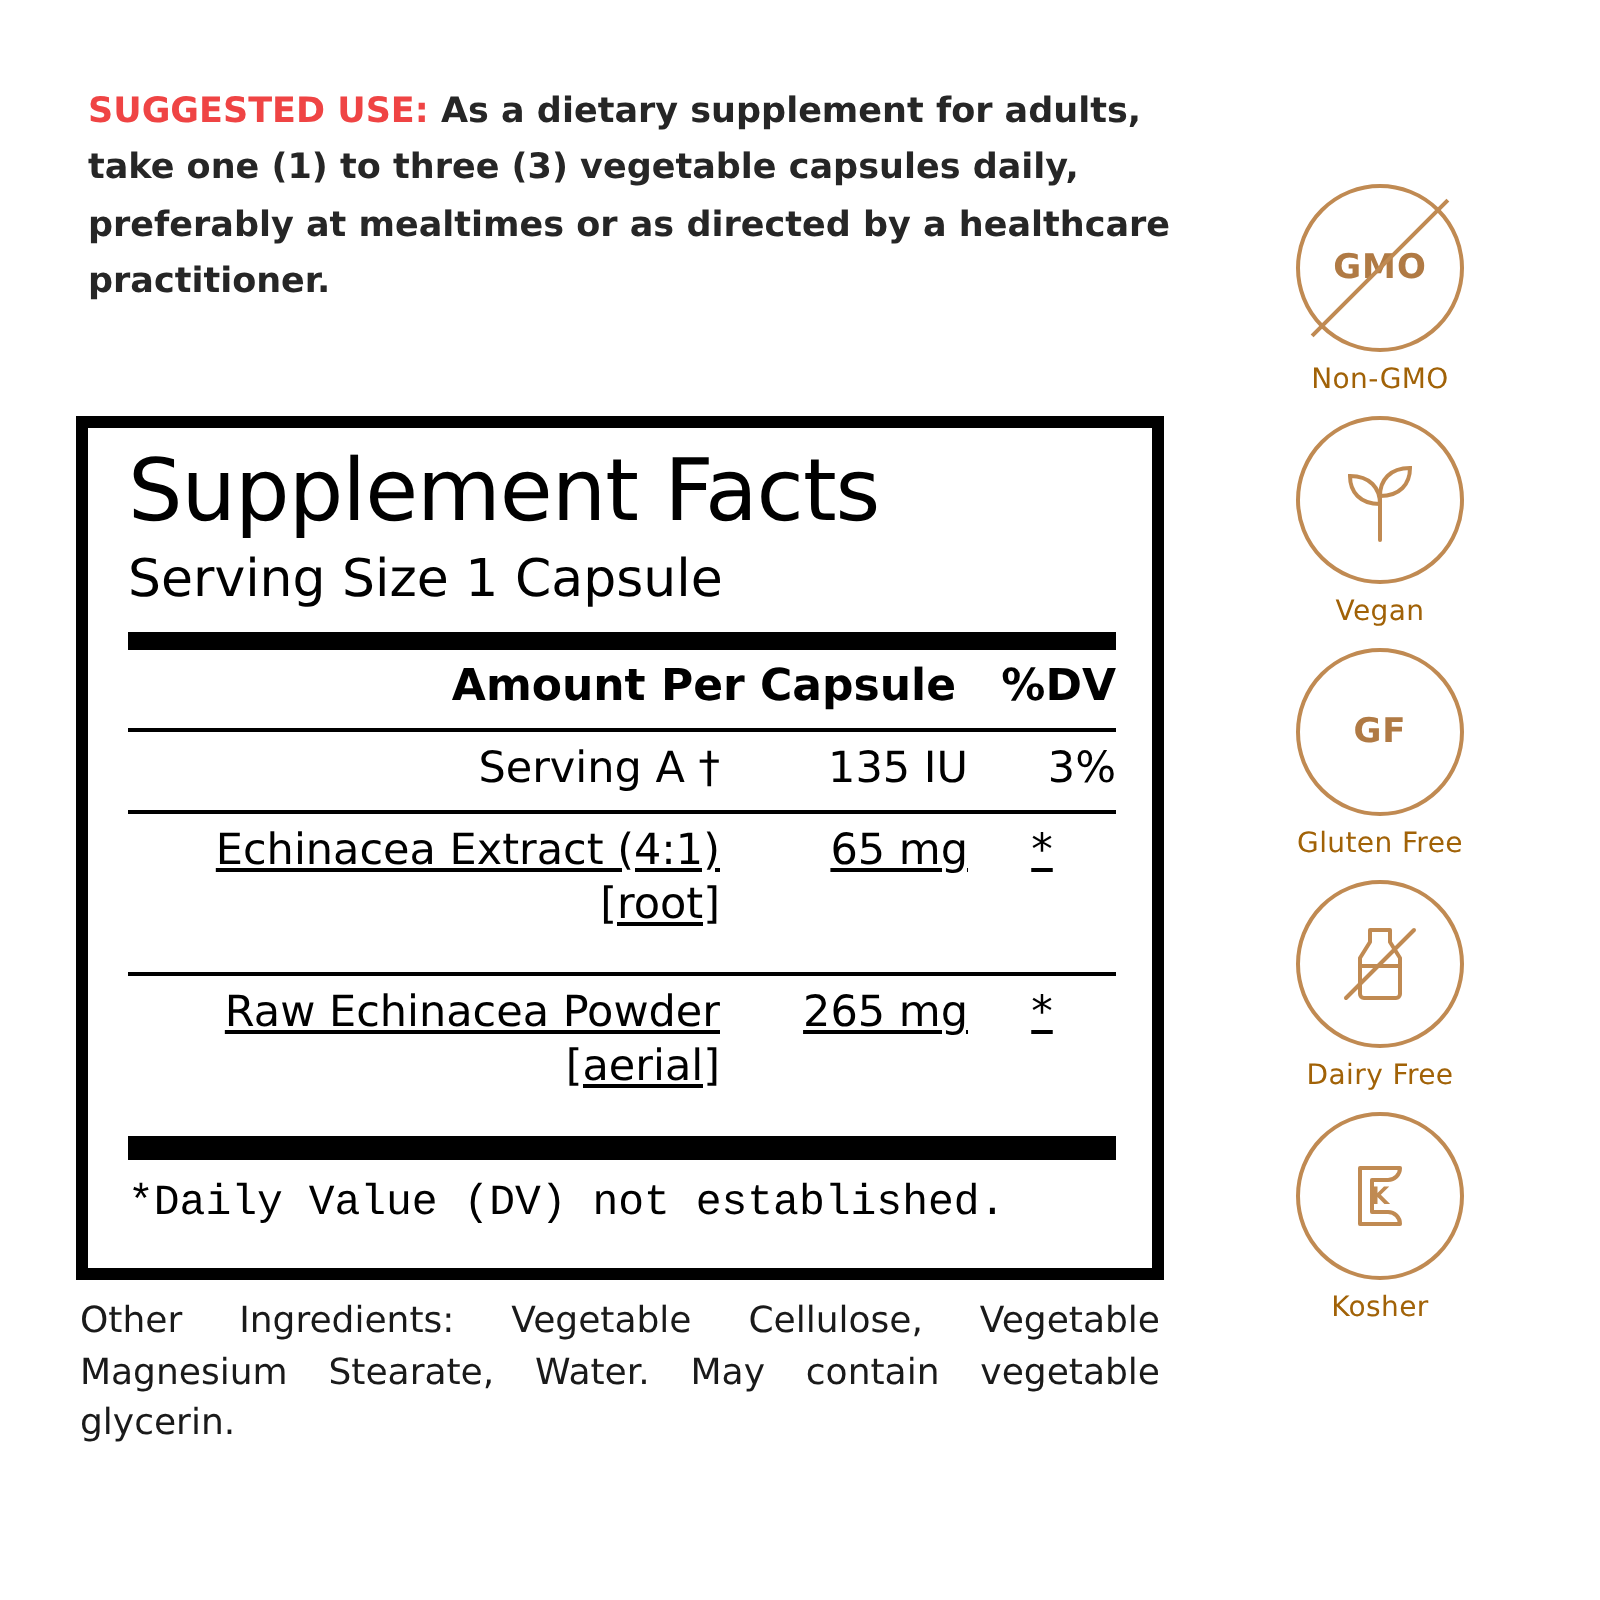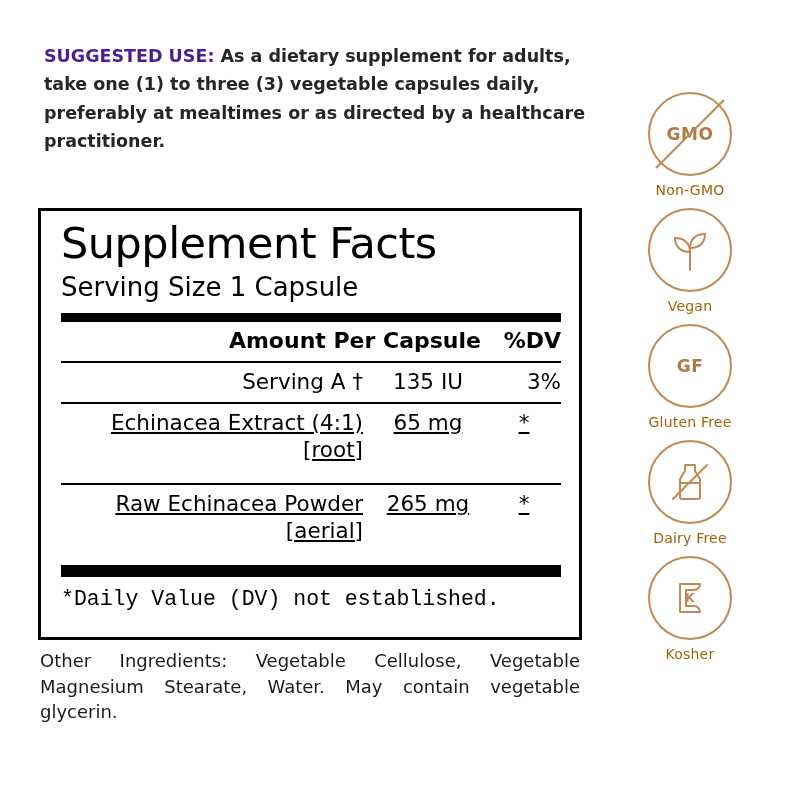--- a/index.html
+++ b/index.html
@@ -26,34 +26,34 @@
     position: absolute;
     left: 44px;
     top: 42px;
     width: 560px;
     font-size: 17.5px;
     line-height: 1.62;
     font-weight: bold;
     color: #2b2b2b;
   }
   .suggested-use .label {
-    color: #4c1d95;
+    color: #ef4444;
   }
   .suggested-use .body {
     color: #262626;
   }
 
   
   .facts-panel {
     position: absolute;
     left: 38px;
     top: 208px;
     width: 544px;
     height: 432px;
-    border: 3px solid #000000;
+    border: 6px solid #000000;
     box-sizing: border-box;
     background: #fff;
   }
   .facts-inner {
     position: absolute;
     left: 20px;
     right: 18px;
     top: 10px;
     bottom: 8px;
   }
@@ -91,21 +91,21 @@
     line-height: 1.25;
     padding: 6px 0 6px 0;
   }
   .row .name {
     flex: 1 1 auto;
     padding-right: 6px;
     text-align: right;
   }
   .row .amount {
     width: 118px;
-    text-align: center;
+    text-align: right;
     flex: none;
   }
   .row .dv {
     width: 74px;
     text-align: right;
     flex: none;
   }
   .header-row {
     font-weight: bold;
     padding: 5px 0 6px 0;

